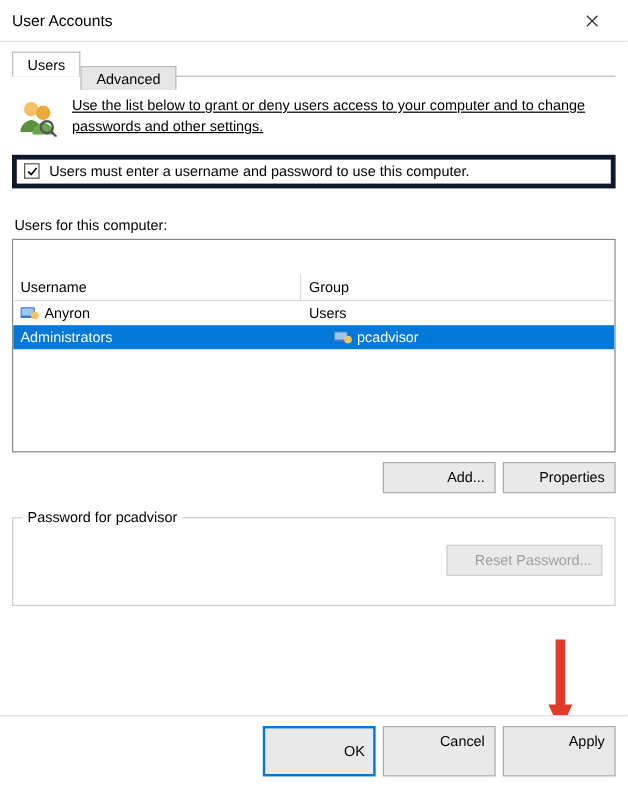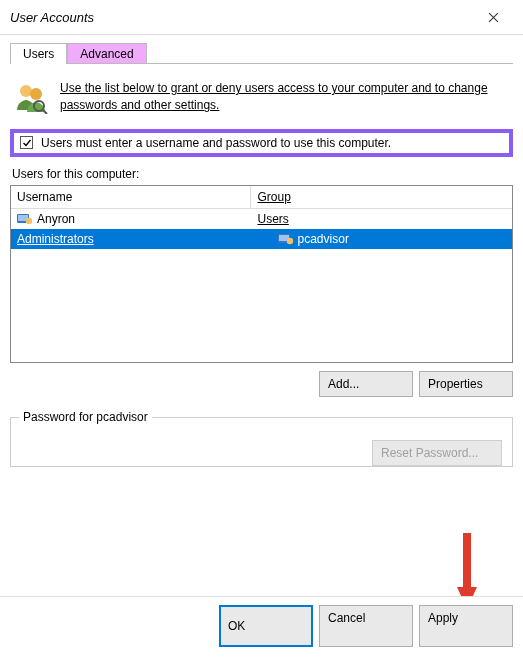--- a/index.html
+++ b/index.html
@@ -12,21 +12,21 @@
     height: 657px;
     overflow: hidden;
   }
   .titlebar {
     display: flex;
     align-items: center;
     justify-content: space-between;
     padding: 6px 8px 6px 10px;
     border-bottom: 1px solid #ddd;
   }
-  .titlebar .title { font-size: 13px; color: #000; font-style: italic; }
+  .titlebar .title { font-size: 13px; color: #000; }
   .titlebar .close {
     width: 44px; height: 22px;
     display: flex; align-items: center; justify-content: center;
     font-size: 15px; color: #444;
     cursor: pointer;
   }
   .content { padding: 8px 10px; }
   .tabs {
     display: flex;
     border-bottom: 1px solid #bbb;
@@ -44,39 +44,39 @@
     position: relative;
   }
   .tab.active {
     background: #fff;
     z-index: 2;
     top: 1px;
     padding-bottom: 4px;
     margin-top: -1px;
   }
   .tab:not(.active) {
-    background: #f0abfc;
-    top: 0;
+    background: #e5e5e5;
+    top: 12px;
   }
   .intro-row {
     display: flex;
     align-items: flex-start;
     gap: 12px;
     padding: 8px 4px 12px 4px;
     text-decoration: underline;
   }
   .intro-icon {
     width: 34px; height: 34px;
     flex-shrink: 0;
   }
   .intro-text { font-size: 12px; color: #000; line-height: 1.45; }
   .highlight-box {
-    border: 4px solid #8b5cf6;
+    border: 4px solid #0f172a;
     padding: 3px 6px;
-    margin: 2px 0 10px 0;
+    margin: 2px 0 24px 0;
     display: flex;
     align-items: center;
     gap: 8px;
   }
   .checkbox {
     width: 13px; height: 13px;
     border: 1px solid #555;
     display: inline-flex;
     align-items: center; justify-content: center;
     cursor: pointer;
@@ -96,23 +96,24 @@
   .lb-header {
     display: flex;
     font-size: 12px;
     color: #000;
     border-bottom: 1px solid #ddd;
     background: #fff;
   }
   .lb-header .col {
     padding: 4px 6px;
     border-right: 1px solid #ddd;
+    margin-top: 28px;
   }
   .col-name { width: 48%; }
-  .col-group { width: 52%; border-right: none !important; text-decoration: underline; }
+  .col-group { width: 52%; border-right: none !important; }
   .lb-row {
     display: flex;
     font-size: 12px;
     padding: 2px 0;
     cursor: pointer;
   }
   .lb-row .cell { display: flex; align-items: center; gap: 4px; padding: 1px 6px; }
   .lb-row .cell.col-name { width: 48%; }
   .lb-row .cell.col-group { width: 52%; }
   .lb-row.selected { background: #0078d7; color: #fff; }
@@ -124,34 +125,34 @@
     justify-content: flex-end;
     gap: 6px;
     margin: 8px 0;
   }
   .btn {
     min-width: 94px;
     padding: 5px 8px;
     border: 1px solid #adadad;
     background: #e9e9e9;
     font-size: 12px;
-    text-align: left;
+    text-align: right;
     cursor: pointer;
     color: #000;
   }
   .btn.disabled {
     color: #a0a0a0;
     background: #e9e9e9;
     cursor: default;
     border-color: #cfcfcf;
   }
   .groupbox {
     border: 1px solid #ccc;
     margin-top: 20px;
-    padding: 12px 10px 0 10px;
+    padding: 12px 10px 24px 10px;
     position: relative;
   }
   .groupbox-title {
     position: absolute;
     top: -8px; left: 8px;
     background: #fff;
     padding: 0 4px;
     font-size: 12px;
   }
   .pw-row {

